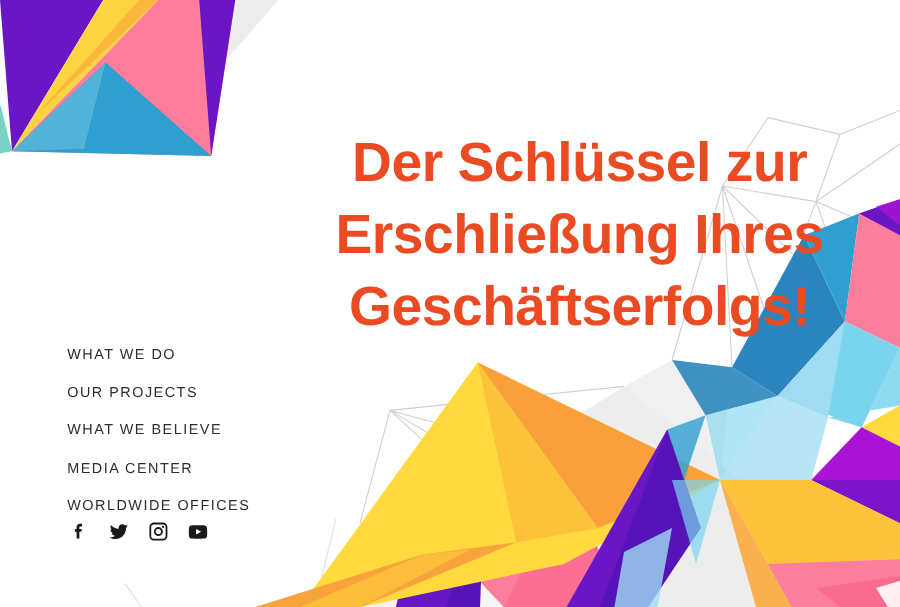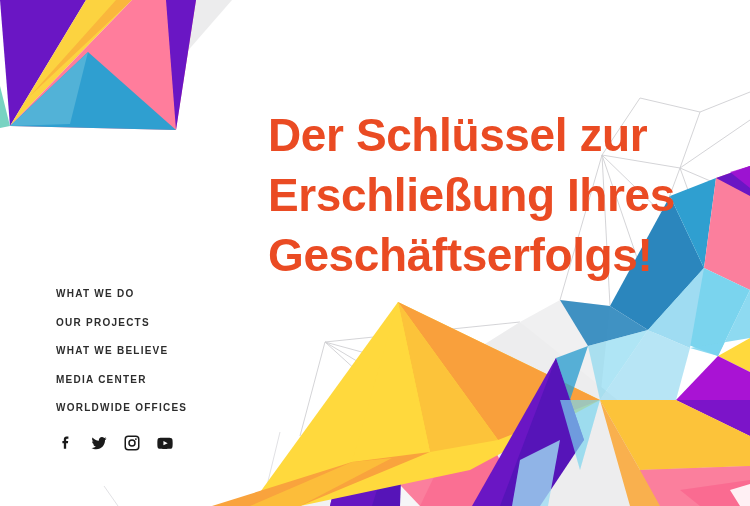--- a/index.html
+++ b/index.html
@@ -35,31 +35,32 @@
     position: absolute;
     left: 268px;
     top: 74px;
     width: 430px;
     font-size: 46px;
     font-weight: bold;
     line-height: 60px;
     letter-spacing: -0.4px;
     color: #ea4b23;
     white-space: pre-line;
+    text-align: center;
   }
   
   .nav {
     position: absolute;
     left: 56px;
     top: 288px;
   }
   .nav-item {
     display: block;
-    font-size: 10px;
-    font-weight: bold;
+    font-size: 12px;
+    font-weight: normal;
     letter-spacing: 1.25px;
     color: #2d2d2d;
     margin-bottom: 17.5px;
     text-decoration: none;
     text-transform: uppercase;
     white-space: nowrap;
   }
   
   .social {
     position: absolute;

